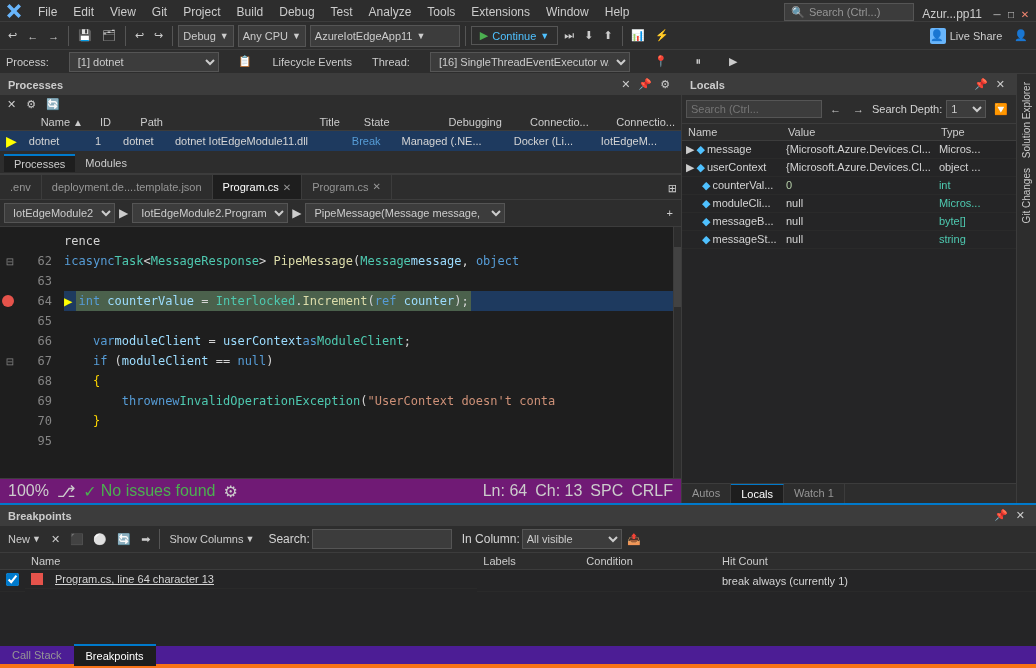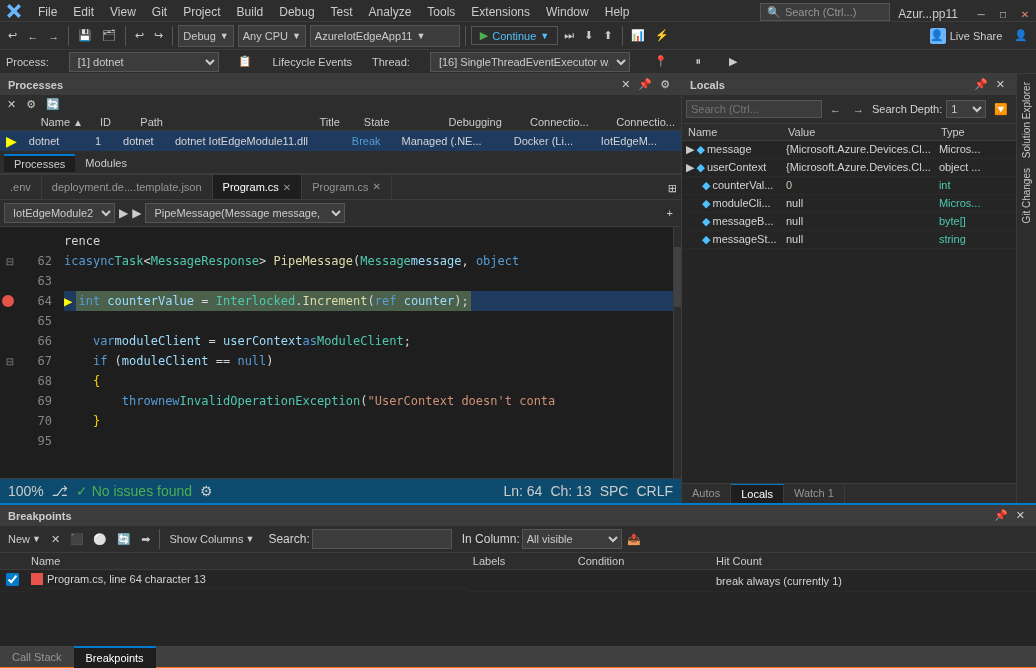--- a/index.html
+++ b/index.html
@@ -63,21 +63,21 @@
     .breakpoint-dot { width: 12px; height: 12px; background: #e5534b; border-radius: 50%; display: inline-block; margin-right: 4px; }
 
     .kw { color: #569cd6; }
     .type { color: #4ec9b0; }
     .str { color: #ce9178; }
     .method { color: #dcdcaa; }
     .var { color: #9cdcfe; }
     .bracket { color: #ffd700; }
 
     
-    .status-bar-editor { background: #0c4a6e; height: 22px; display: flex; align-items: center; padding: 12px 8px; gap: 8px; font-size: 14px; color: #ccc; border-top: 1px solid #3c3c3c; }
+    .status-bar-editor { background: #701a75; height: 22px; display: flex; align-items: center; padding: 12px 8px; gap: 8px; font-size: 16px; color: #ccc; border-top: 1px solid #3c3c3c; }
     .status-ok { color: #4caf50; display: flex; align-items: center; gap: 4px; }
 
     
     .right-panel { width: 335px; background: #252526; display: flex; flex-direction: column; border-left: 1px solid #3c3c3c; }
     .locals-header { background: #3c3c3c; padding: 3px 8px; display: flex; align-items: center; justify-content: space-between; }
     .locals-search { display: flex; align-items: center; gap: 4px; padding: 3px 4px; background: #2d2d2d; border-bottom: 1px solid #3c3c3c; }
     .locals-search input { background: #3c3c3c; border: 1px solid #555; color: #ccc; font-size: 11px; padding: 1px 4px; height: 18px; flex: 1; }
     .locals-tree { flex: 1; overflow: hidden; font-size: 11px; }
     .locals-table { width: 100%; border-collapse: collapse; }
     .locals-table th { background: #2d2d2d; padding: 2px 6px; text-align: left; border-bottom: 1px solid #3c3c3c; color: #ccc; font-weight: normal; }
@@ -94,21 +94,21 @@
 
     
     .bottom-area { height: 165px; display: flex; flex-direction: column; border-top: 2px solid #007acc; }
     .breakpoints-header { background: #3c3c3c; padding: 3px 8px; display: flex; align-items: center; justify-content: space-between; }
     .bp-toolbar { display: flex; align-items: center; gap: 2px; padding: 3px 4px; background: #2d2d2d; border-bottom: 1px solid #3c3c3c; }
     .bp-toolbar-btn { background: none; border: none; color: #ccc; cursor: pointer; padding: 1px 4px; font-size: 11px; display: flex; align-items: center; gap: 2px; }
     .bp-search { background: #3c3c3c; border: 1px solid #555; color: #ccc; font-size: 11px; padding: 1px 4px; height: 20px; width: 140px; }
     .bp-table { width: 100%; border-collapse: collapse; font-size: 11px; }
     .bp-table th { background: #2d2d2d; padding: 2px 6px; text-align: left; border-bottom: 1px solid #3c3c3c; color: #ccc; font-weight: normal; }
     .bp-table td { padding: 3px 6px; border-bottom: 1px solid #2a2a2a; }
-    .bottom-tab-bar { background: #404040; height: 22px; display: flex; align-items: center; border-bottom: 1px solid #f97316; }
+    .bottom-tab-bar { background: #4c1d95; height: 22px; display: flex; align-items: center; border-bottom: 4px solid #f97316; }
     .bottom-tab { padding: 2px 12px; font-size: 11px; color: #969696; cursor: pointer; height: 22px; display: flex; align-items: center; }
     .bottom-tab.active { background: #1e1e1e; color: #fff; border-top: 2px solid #007acc; }
 
     
     ::-webkit-scrollbar { width: 8px; height: 8px; }
     ::-webkit-scrollbar-track { background: #1e1e1e; }
     ::-webkit-scrollbar-thumb { background: #424242; }
 
     
     .bp-checkbox { accent-color: #007acc; }
@@ -142,21 +142,21 @@
   <div class="menu-item">Tools</div>
   <div class="menu-item">Extensions</div>
   <div class="menu-item">Window</div>
   <div class="menu-item">Help</div>
   <div style="flex:1; display:flex; justify-content:center; align-items:center;">
     <div class="menu-search">
       <span>🔍</span>
       <span style="font-size:11px;color:#969696;">Search (Ctrl...)</span>
     </div>
   </div>
-  <div style="display:flex; align-items:center; gap:8px;">
+  <div style="display:flex; align-items:center; gap:0;">
     <span style="color:#ccc;font-size:12px;padding:0 8px;">Azur...pp11</span>
     <div class="window-btn">─</div>
     <div class="window-btn">□</div>
     <div class="window-btn" style="color:#f48771;">✕</div>
   </div>
 </div>
 
 <div class="toolbar">
   <button class="tb-btn">↩</button>
   <button class="tb-btn">←</button>
@@ -287,20 +287,23 @@
         </div>
         <div style="flex:1; background:#2d2d2d;"></div>
         <button class="tb-btn">⊞</button>
       </div>
 
       <div class="editor-nav">
         <select class="breadcrumb-dropdown">
           <option>IotEdgeModule2</option>
         </select>
         <span style="color:#ccc;">▶</span>
+        <select class="breadcrumb-dropdown">
+          <option>IotEdgeModule2.Program</option>
+        </select>
         <span style="color:#ccc;">▶</span>
         <select class="breadcrumb-dropdown" style="min-width:200px;">
           <option>PipeMessage(Message message,</option>
         </select>
         <div style="flex:1;"></div>
         <button class="tb-btn">+</button>
       </div>
 
       <div class="code-panel">
         <div class="code-content" style="flex:1;">
@@ -498,21 +501,21 @@
             <th>Labels</th>
             <th>Condition</th>
             <th>Hit Count</th>
           </tr>
         </thead>
         <tbody>
           <tr>
             <td>
               <input type="checkbox" class="bp-checkbox" checked="" style="">
             </td>
-            <td style="display:flex; align-items:center; gap:4px;">
+            <td style="display:flex; align-items:center; gap:12px;text-decoration:underline;">
               <div style="width:12px;height:12px;background:#e5534b;border-radius:50;display:inline-block;"></div>
               <span>Program.cs, line 64 character 13</span>
             </td>
             <td></td>
             <td></td>
             <td>break always (currently 1)</td>
           </tr>
         </tbody>
       </table>
     </div>

